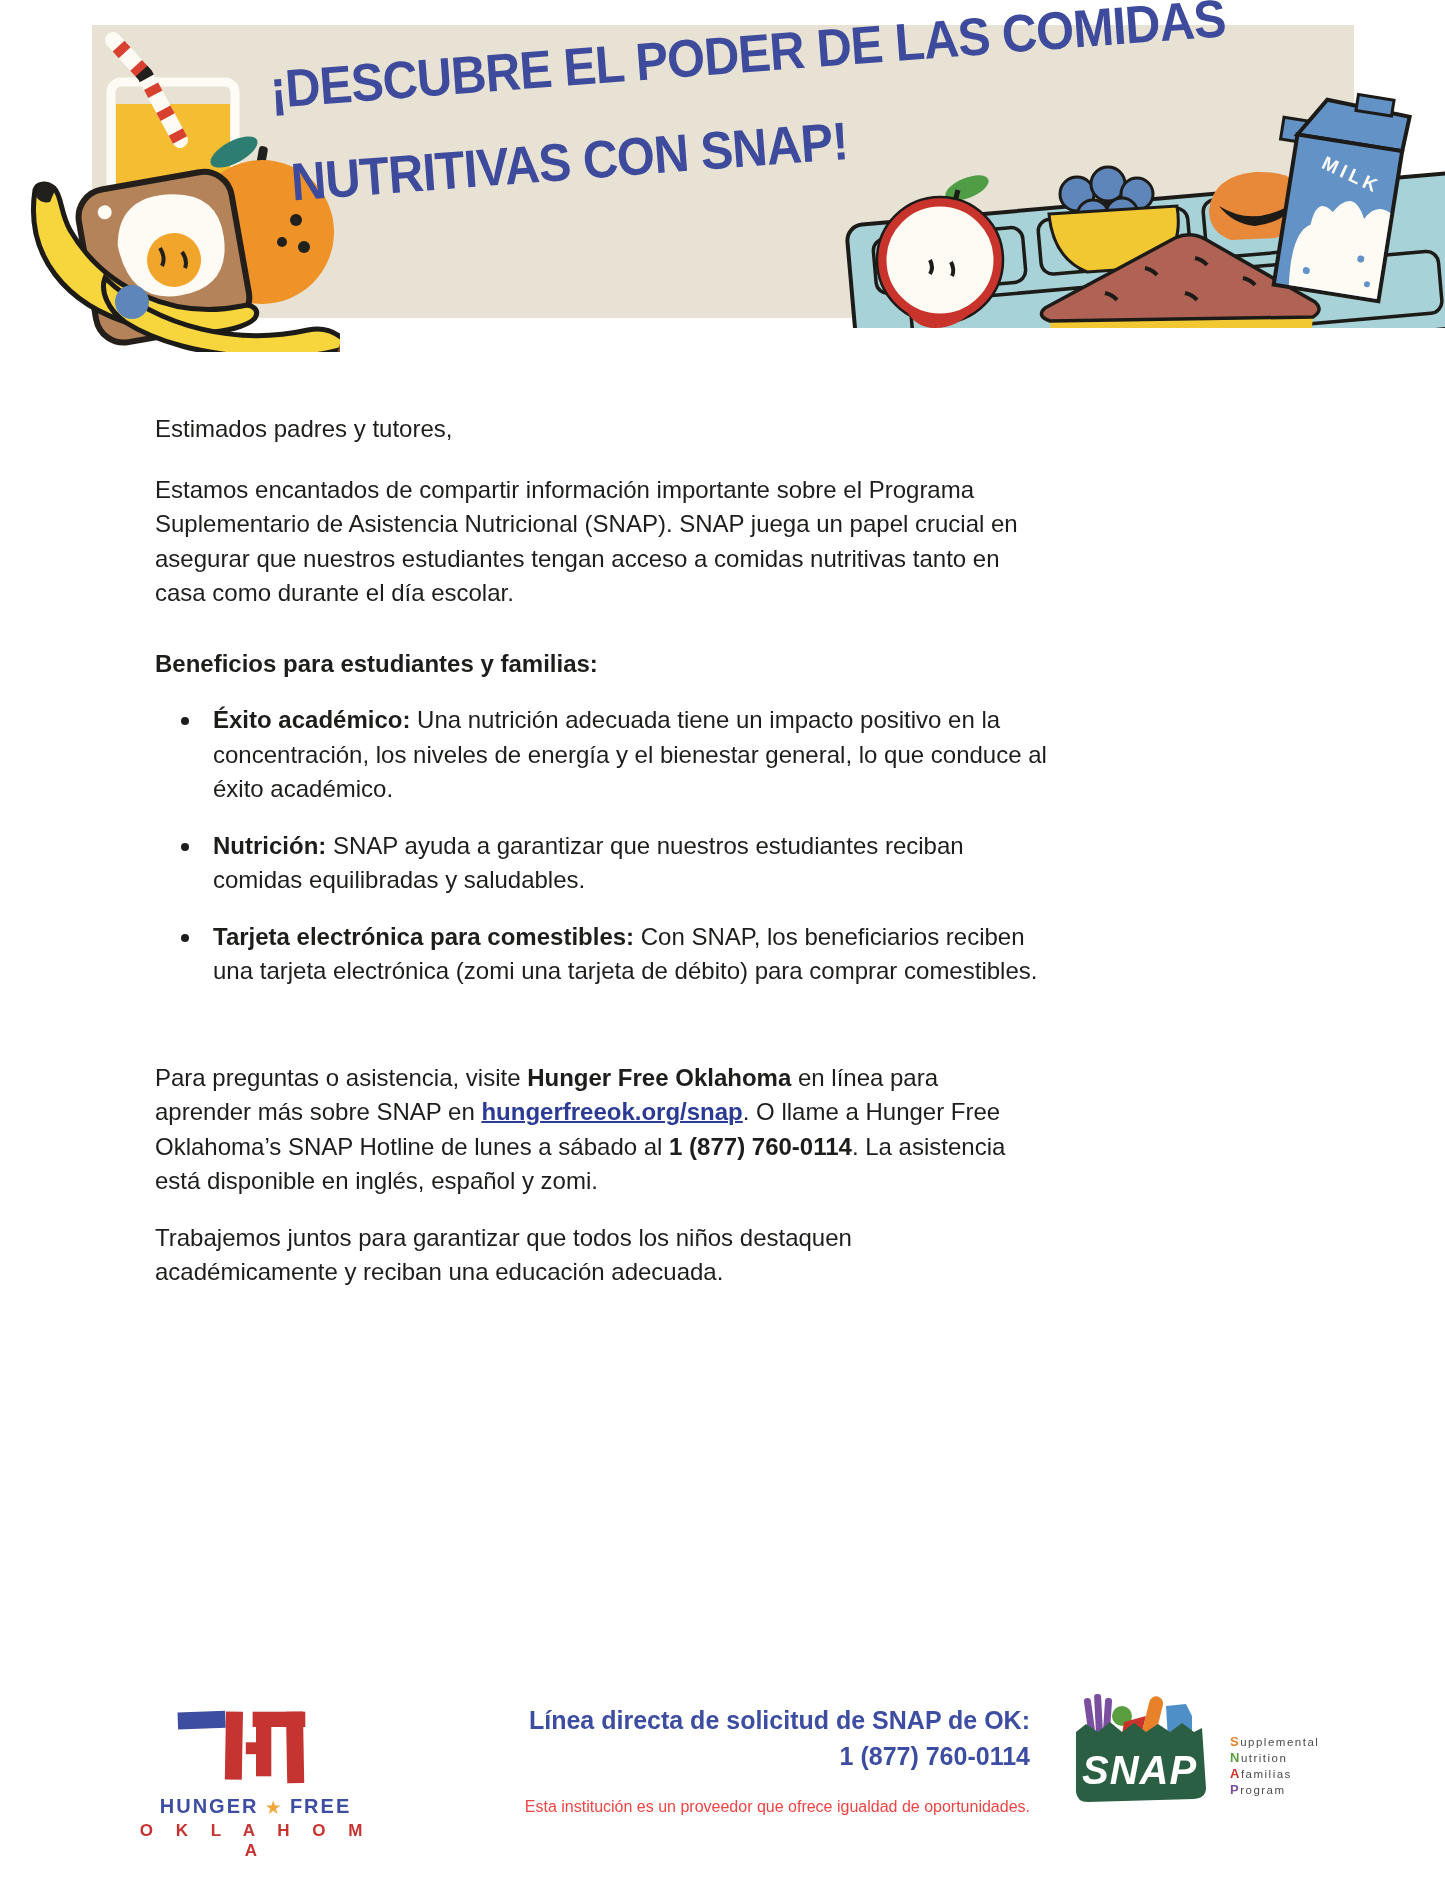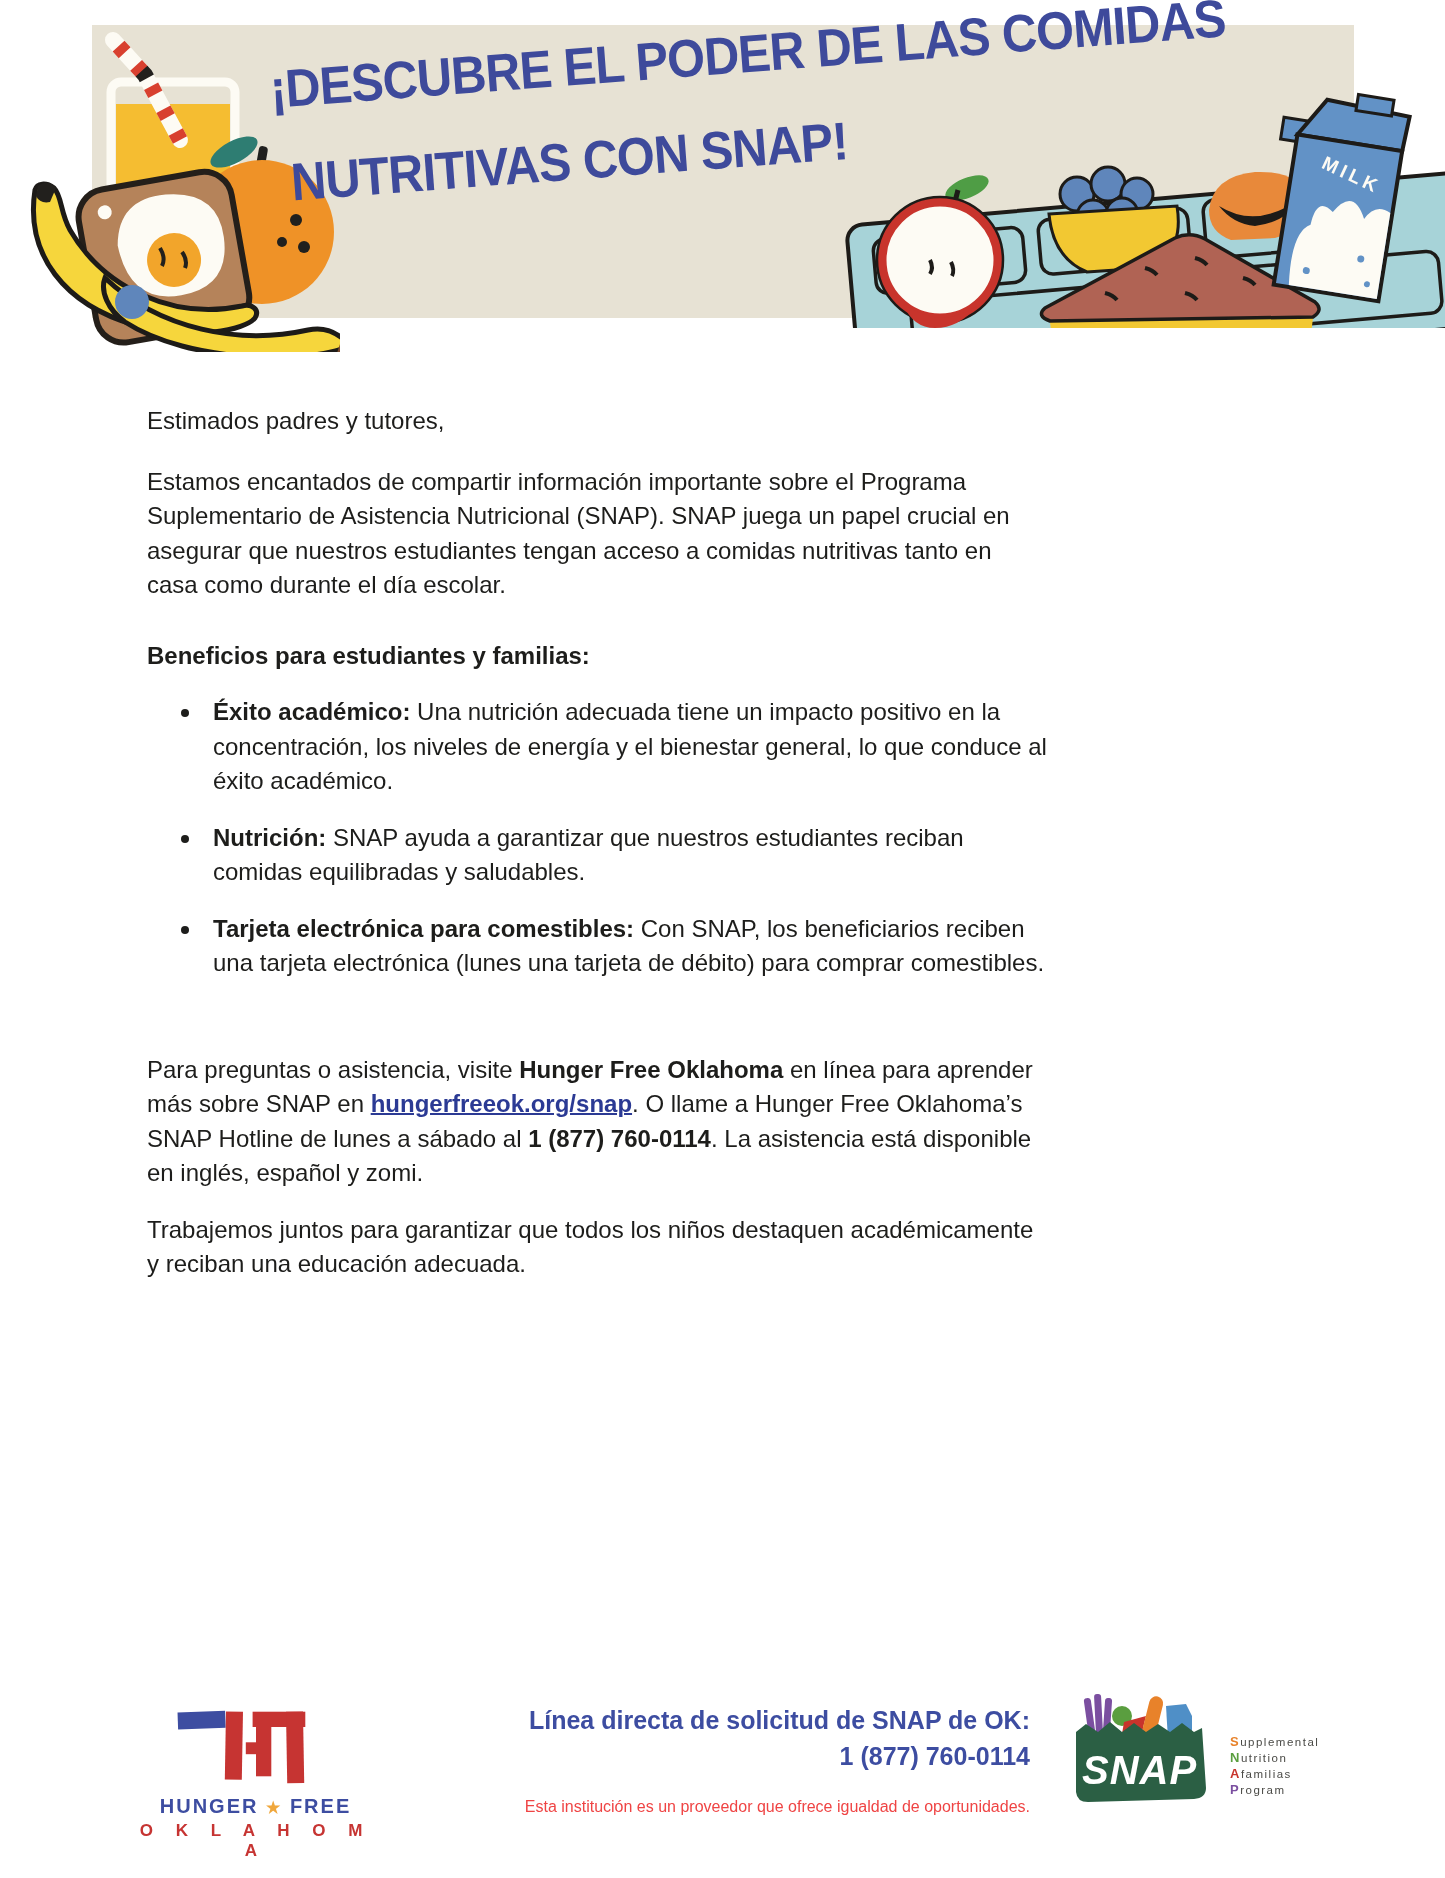--- a/index.html
+++ b/index.html
@@ -10,21 +10,21 @@
   .banner{position:absolute;left:92px;top:25px;width:1262px;height:293px;background:#e7e2d4;}
   .title-block{position:absolute;left:268px;top:60px;transform:rotate(-4.3deg);transform-origin:left top;z-index:3;}
   .title-line{font-weight:bold;font-size:53px;line-height:60px;color:#3e4a9b;letter-spacing:-1px;
               white-space:nowrap;transform:scaleX(.92);transform-origin:left;}
   .title-line2{margin-top:34px;margin-left:14px;}
   .illus-left{position:absolute;left:10px;top:0;width:330px;height:352px;z-index:2;}
   .illus-right{position:absolute;left:845px;top:88px;width:600px;height:240px;z-index:2;}
 
   
   .letter{position:absolute;left:143px;top:400px;width:905px;font-size:24px;line-height:34.5px;}
-  .letter p{margin:4px;}
+  .letter p{margin:12px;}
   .salutation{margin-bottom:26px !important;}
   .intro{margin-bottom:36px !important;}
   .benefits-heading{font-weight:bold;margin-bottom:22px !important;}
   ul.benefits{list-style:none;margin:0;padding:0 0 0 70px;}
   ul.benefits li{position:relative;margin-bottom:22px;}
   ul.benefits li::before{content:"";position:absolute;left:-32px;top:14px;width:8px;height:8px;
                          border-radius:50%;background:#1d1d1b;}
   .contact{margin-top:72px !important;margin-bottom:22px !important;}
   .contact b,.benefit-label{font-weight:bold;}
   a.doc-link{color:#2b3a94;font-weight:bold;text-decoration:underline;text-decoration-thickness:2px;}
@@ -149,21 +149,21 @@
   </svg>
 
   <div class="letter">
     <p class="salutation">Estimados padres y tutores,</p>
     <p class="intro">Estamos encantados de compartir información importante sobre el Programa Suplementario de Asistencia Nutricional (SNAP). SNAP juega un papel crucial en asegurar que nuestros estudiantes tengan acceso a comidas nutritivas tanto en casa como durante el día escolar.</p>
     <p class="benefits-heading">Beneficios para estudiantes y familias:</p>
 
     <ul class="benefits">
         <li><b class="benefit-label">Éxito académico:</b><span> Una nutrición adecuada tiene un impacto positivo en la concentración, los niveles de energía y el bienestar general, lo que conduce al éxito académico.</span></li>
         <li><b class="benefit-label">Nutrición:</b><span> SNAP ayuda a garantizar que nuestros estudiantes reciban comidas equilibradas y saludables.</span></li>
-        <li><b class="benefit-label">Tarjeta electrónica para comestibles:</b><span> Con SNAP, los beneficiarios reciben una tarjeta electrónica (lunes una tarjeta de débito) para comprar comestibles.</span></li>
+        <li><b class="benefit-label">Tarjeta electrónica para comestibles:</b><span> Con SNAP, los beneficiarios reciben una tarjeta electrónica (zomi una tarjeta de débito) para comprar comestibles.</span></li>
       </ul>
 
     <p class="contact"><span>Para preguntas o asistencia, visite </span><b>Hunger Free Oklahoma</b><span> en línea para aprender más sobre SNAP en </span><a href="#" class="doc-link">hungerfreeok.org/snap</a><span>. O llame a Hunger Free Oklahoma’s SNAP Hotline de lunes a sábado al </span><b>1 (877) 760-0114</b><span>. La asistencia está disponible en inglés, español y zomi.</span></p>
 
     <p class="closing">Trabajemos juntos para garantizar que todos los niños destaquen académicamente y reciban una educación adecuada.</p>
   </div>
 
   <div class="hfo">
     <svg width="170" height="82" viewBox="0 0 200 96">
       <rect x="8" y="10" width="56" height="20" fill="#3d4da1" transform="rotate(-2 36 20)"></rect>

